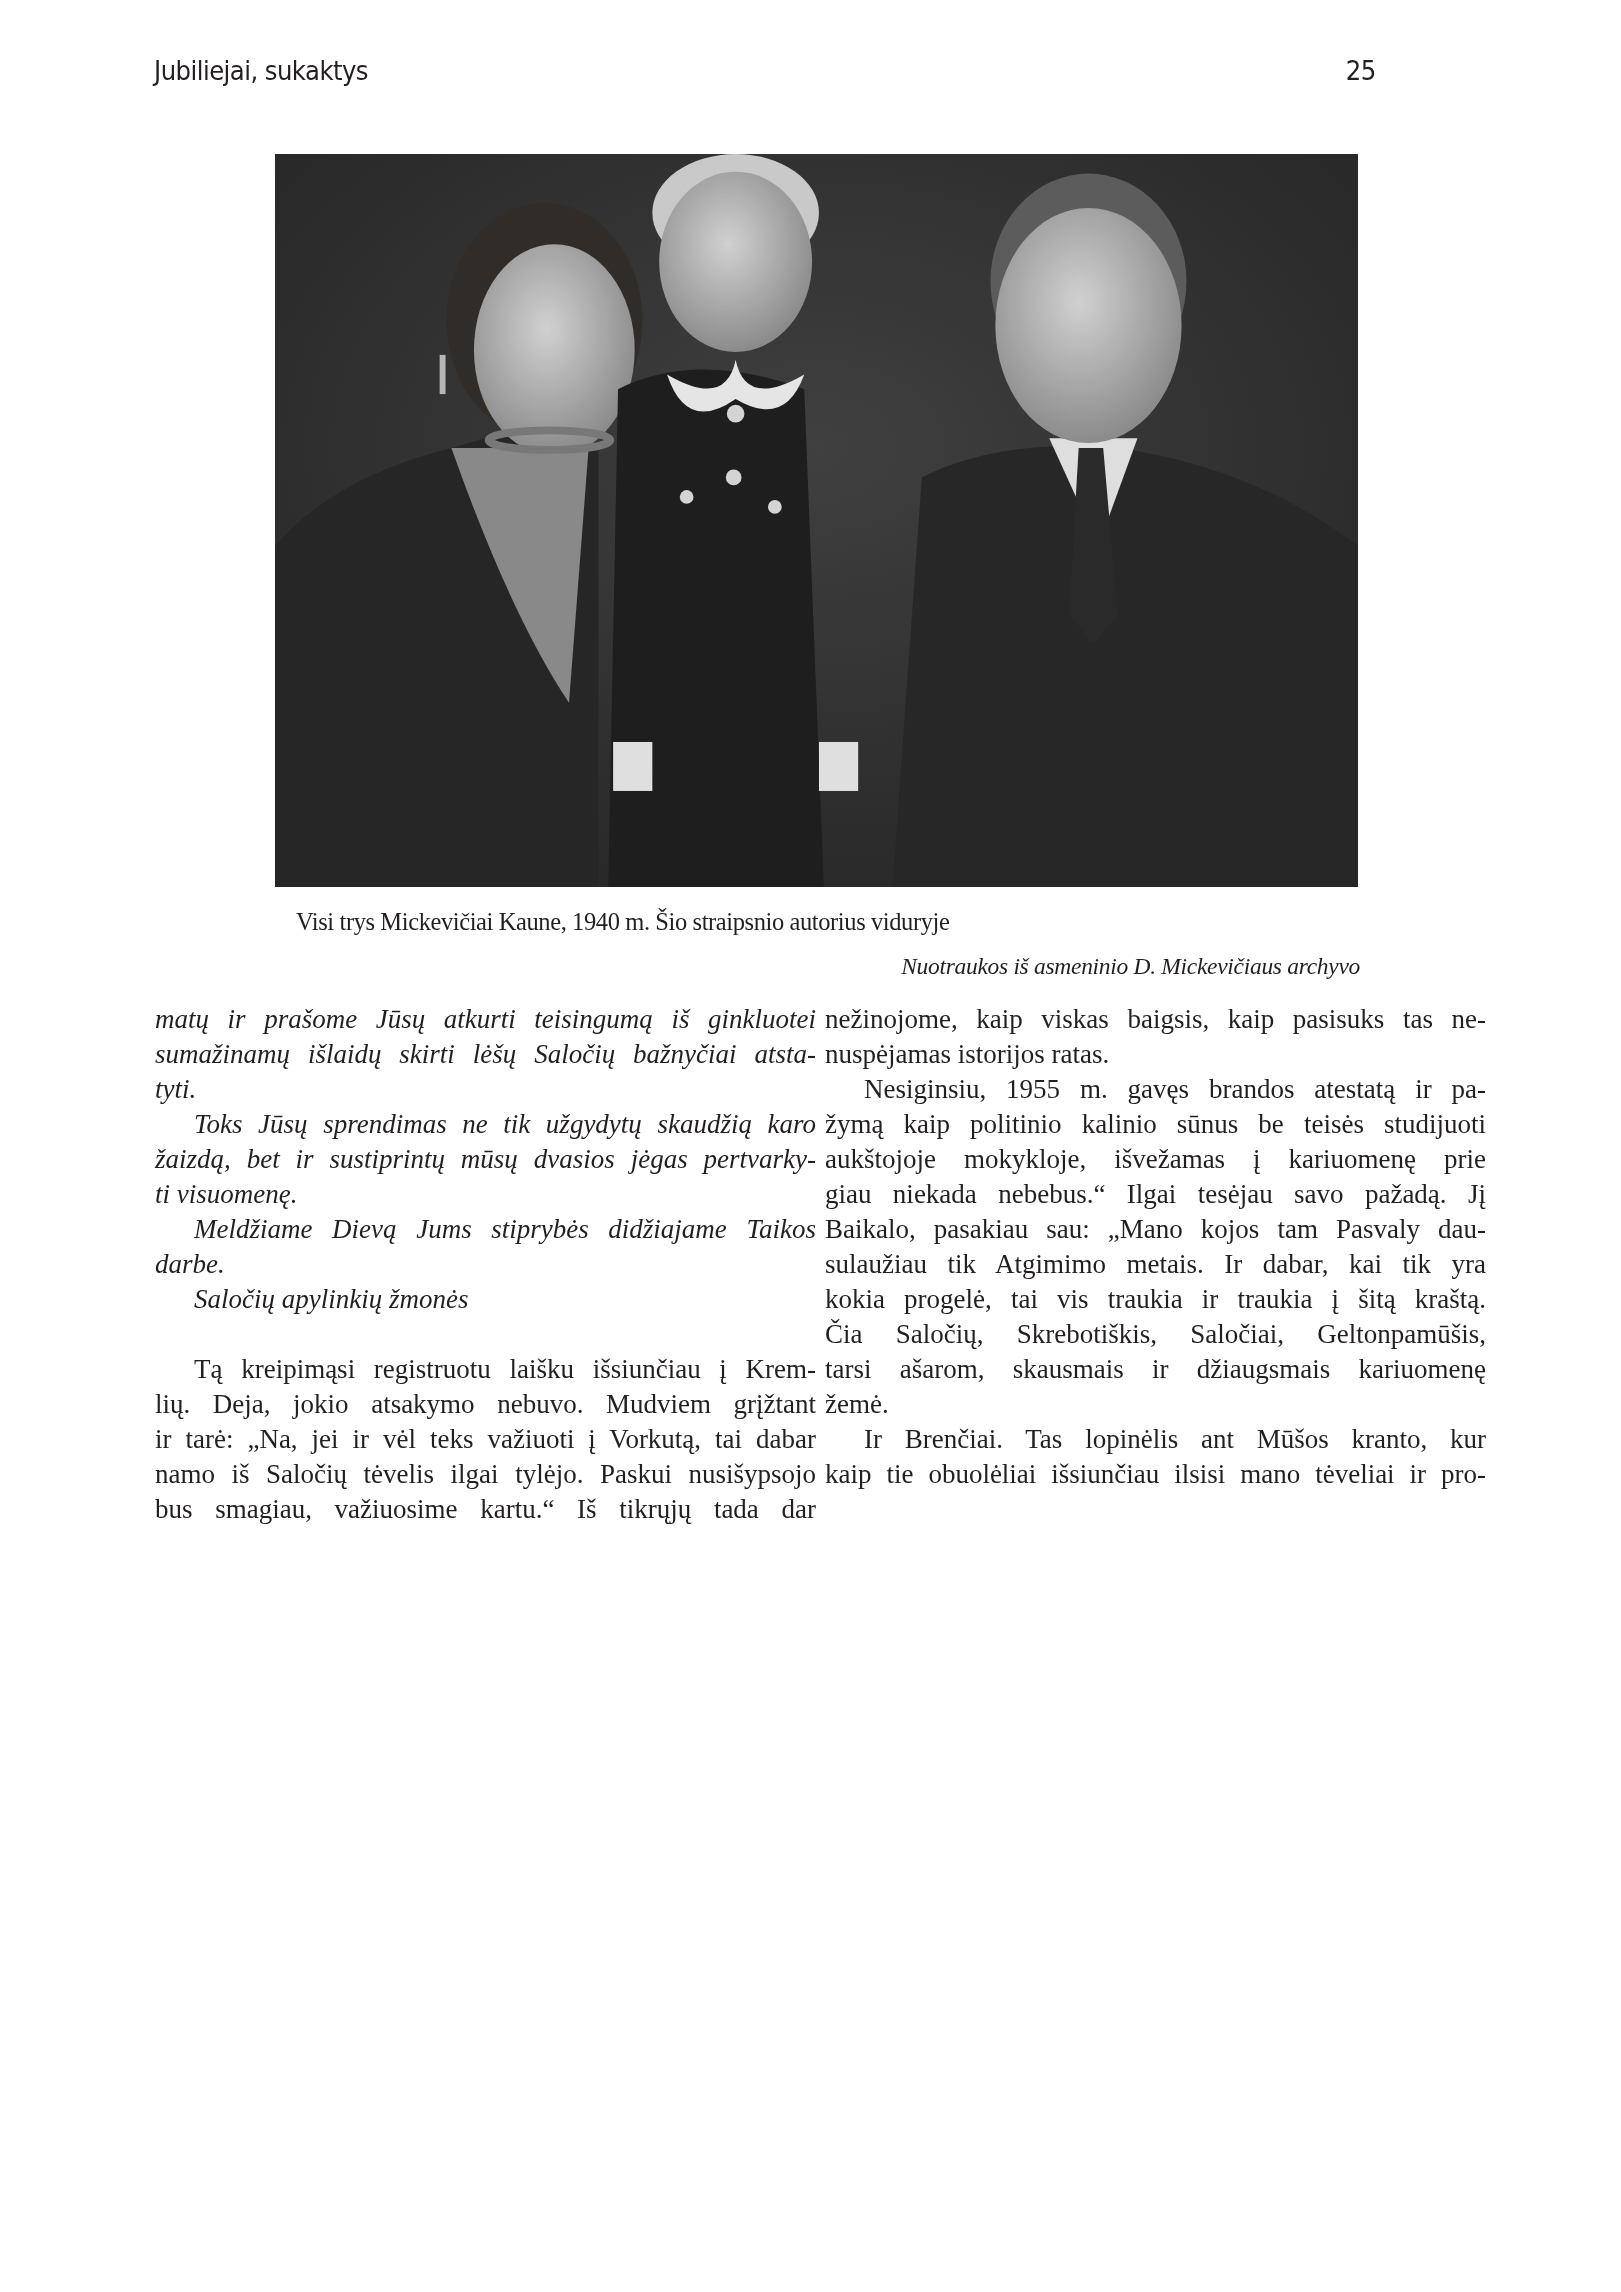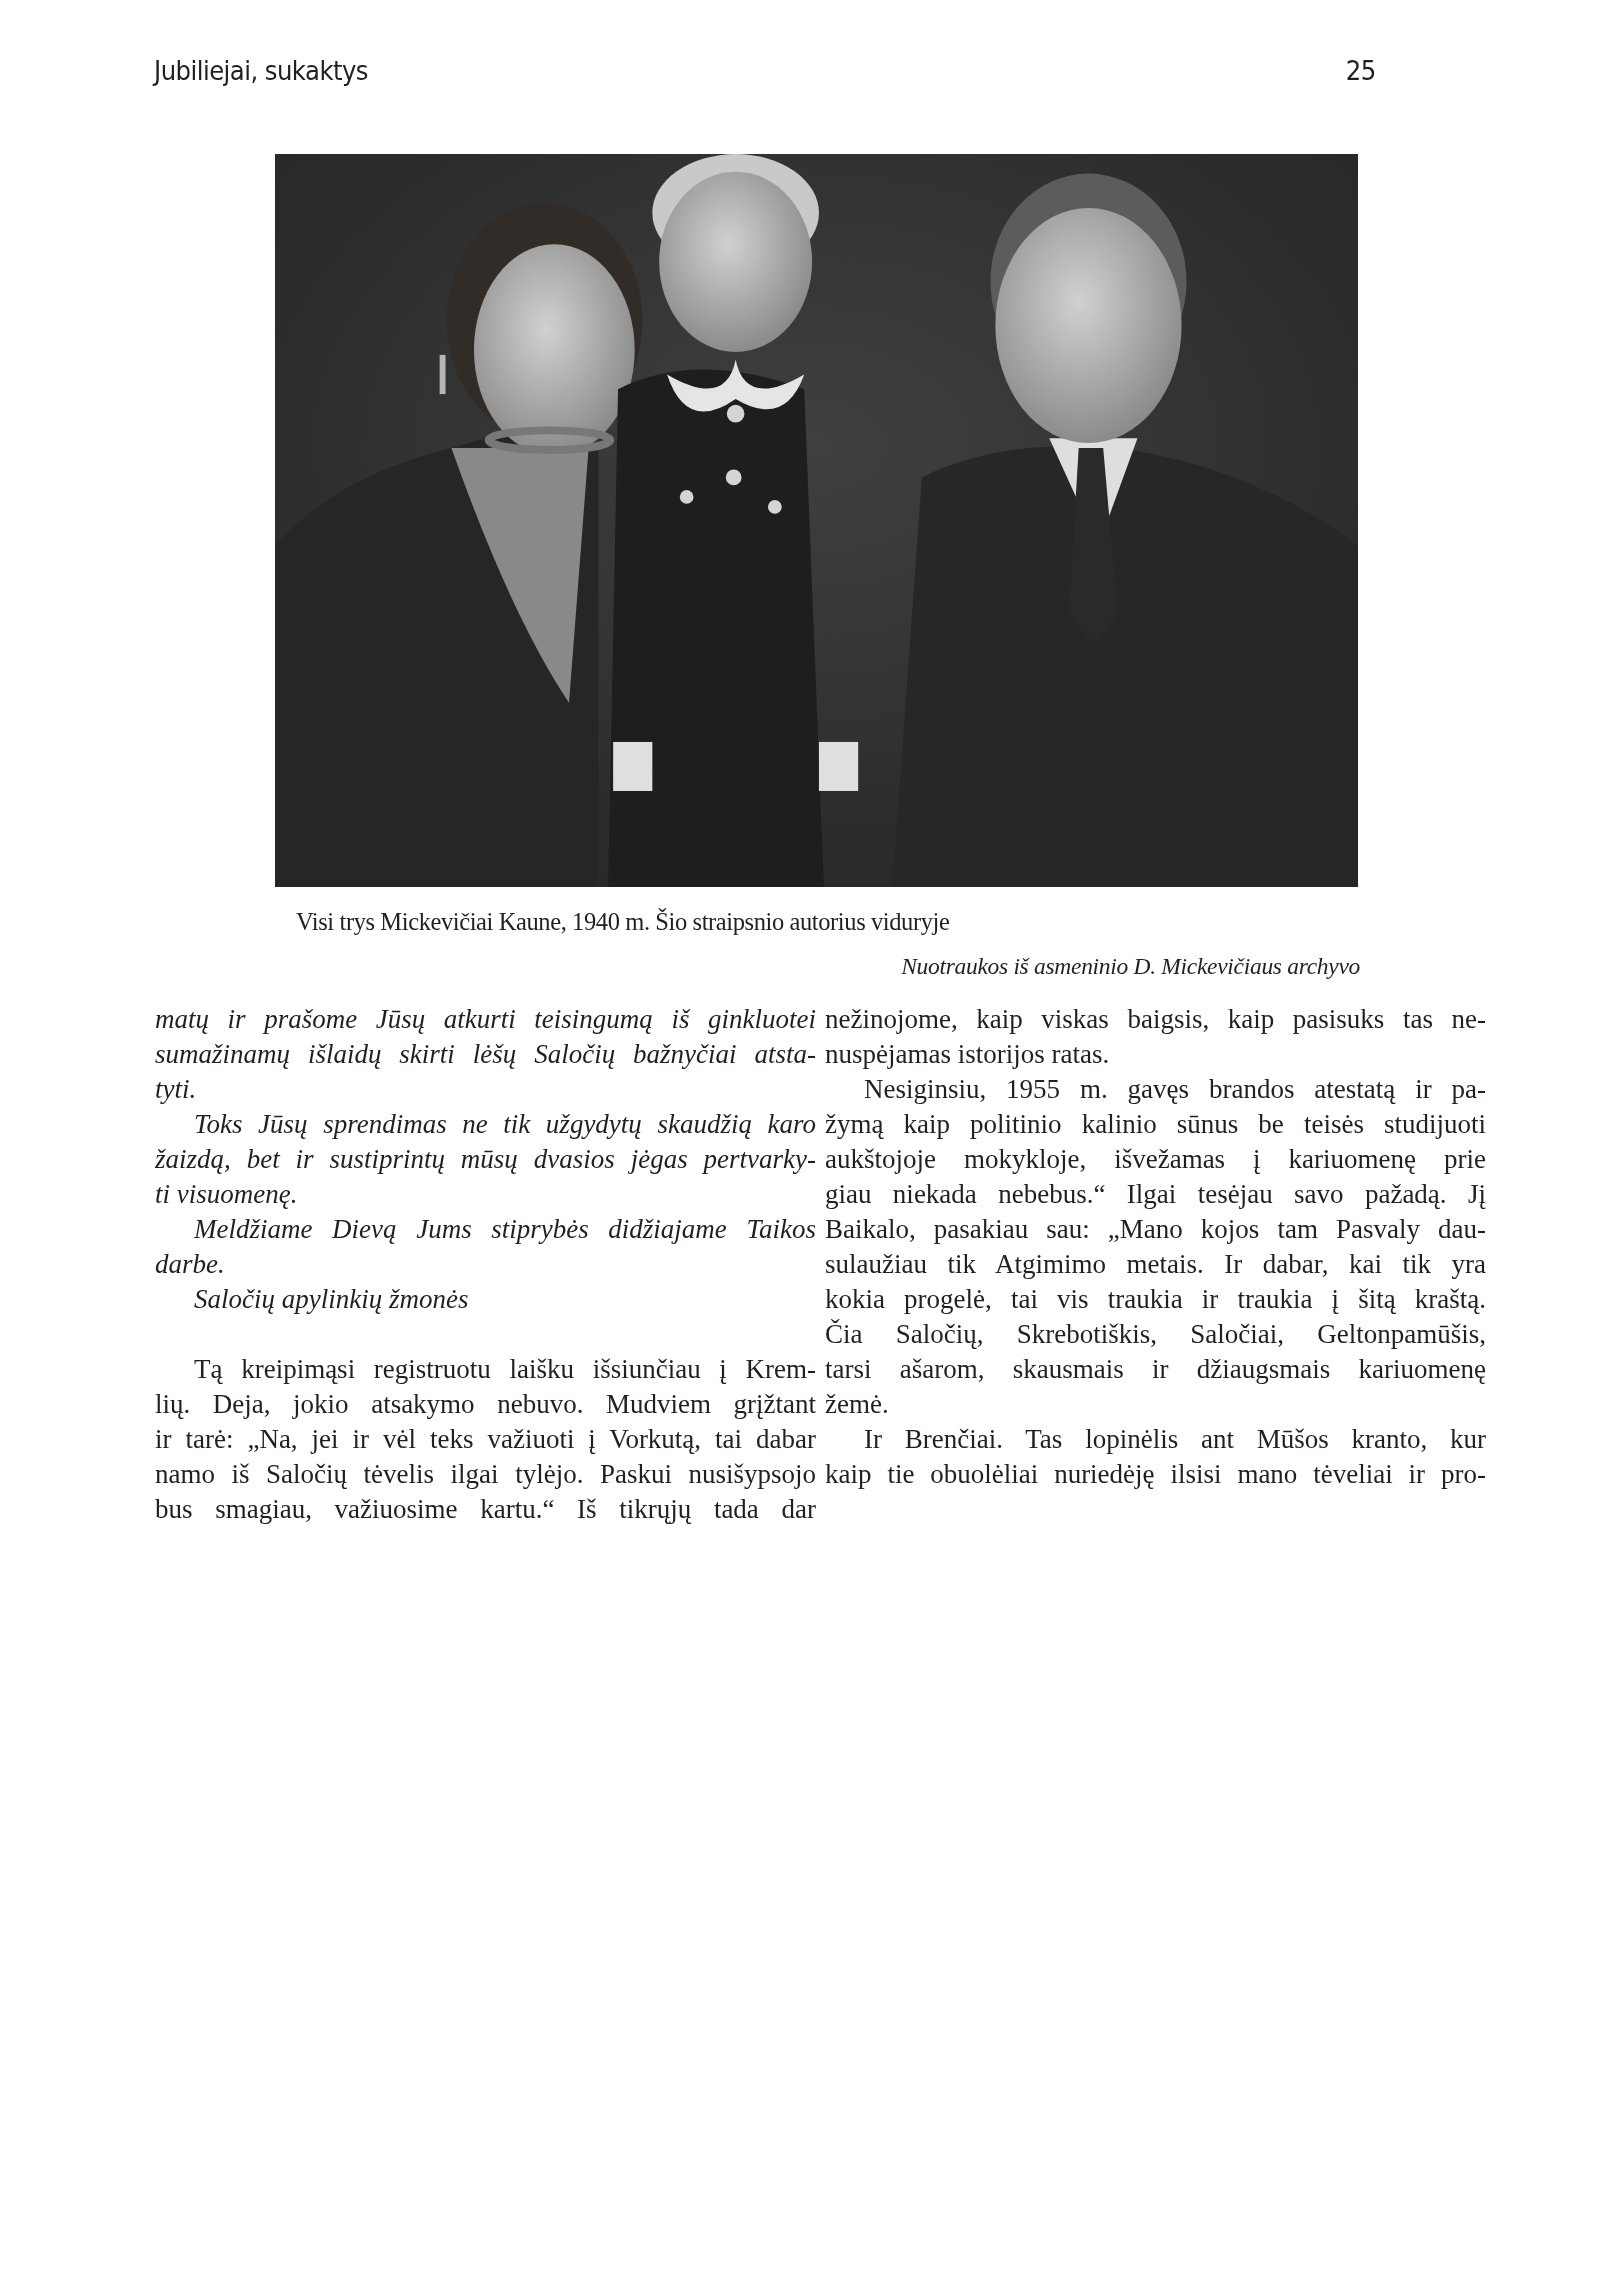--- a/index.html
+++ b/index.html
@@ -146,16 +146,16 @@
     <span class="line">giau niekada nebebus.“ Ilgai tesėjau savo pažadą. Jį</span>
     <span class="line">Baikalo, pasakiau sau: „Mano kojos tam Pasvaly dau-</span>
     <span class="line">sulaužiau tik Atgimimo metais. Ir dabar, kai tik yra</span>
     <span class="line">kokia progelė, tai vis traukia ir traukia į šitą kraštą.</span>
     <span class="line">Čia Saločių, Skrebotiškis, Saločiai, Geltonpamūšis,</span>
     <span class="line">tarsi ašarom, skausmais ir džiaugsmais kariuomenę</span>
     <span class="line last">žemė.</span>
   </p>
   <p>
     <span class="line" style="padding-left:39px">Ir Brenčiai. Tas lopinėlis ant Mūšos kranto, kur</span>
-    <span class="line">kaip tie obuolėliai nuriedėję ilsisi mano tėveliai ir pro-</span>
+    <span class="line">kaip tie obuolėliai išsiunčiau ilsisi mano tėveliai ir pro-</span>
   </p>
 </div>
 
 
 </body></html>

